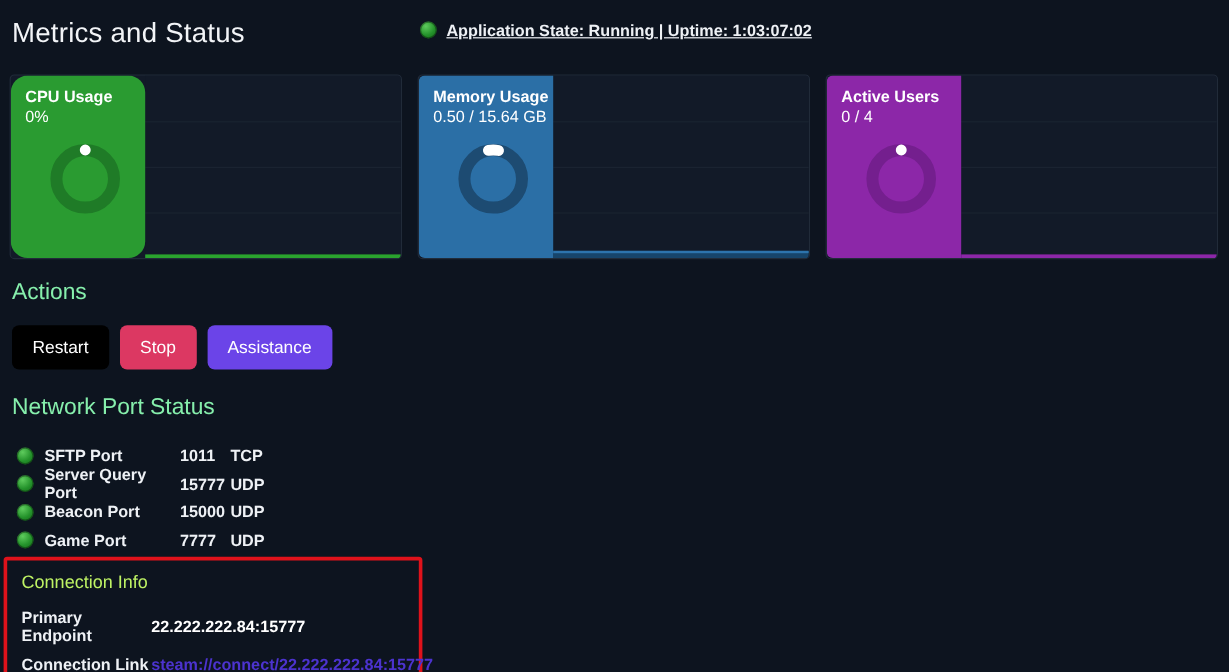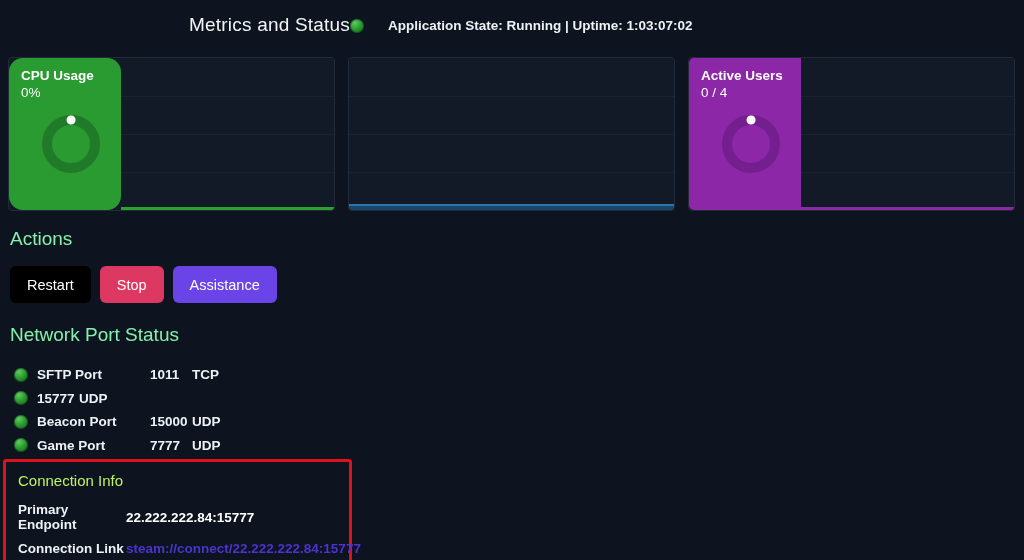--- a/index.html
+++ b/index.html
@@ -7,22 +7,22 @@
   body {
     background:#0d141f;
     color:#eef1f5;
     font-family:"Liberation Sans", sans-serif;
     overflow:hidden;
   }
   .page { position:relative; width:1024px; height:560px; }
 
   
   .header-row { display:flex; padding:14px 10px 0 10px; align-items:flex-start; }
-  .page-title { font-size:19px; font-weight:500; letter-spacing:.2px; width:340px; color:#f2f4f7;text-align:right; }
-  .app-status { display:flex; align-items:flex-end; gap:24px; font-size:13.5px; font-weight:600; padding-top:4px; }
+  .page-title { font-size:23px; font-weight:500; letter-spacing:.2px; width:340px; color:#f2f4f7; }
+  .app-status { display:flex; align-items:flex-start; gap:8px; font-size:13.5px; font-weight:600; padding-top:4px;text-decoration:underline; }
   .sphere {
     width:14px; height:14px; border-radius:50%;
     background:radial-gradient(circle at 35% 28%, #5ecb5d, #23912a 55%, #156319 100%);
     box-shadow:0 0 0 1px rgba(0,0,0,.35) inset;
     flex:none;
   }
 
   
   .cards { display:flex; gap:13px; margin:21px 9px 0 8px; }
   .card {
@@ -105,20 +105,28 @@
       </div>
       <div class="chart">
         <div class="gl gl1"></div>
         <div class="gl gl2"></div>
         <div class="gl gl3"></div>
         <div class="spark spark-green"></div>
       </div>
     </div>
 
     <div class="card">
+      <div class="panel panel-blue">
+        <div class="card-title">Memory Usage</div>
+        <div class="card-value">0.50 / 15.64 GB</div>
+        <svg class="gauge" width="64" height="64" viewBox="0 0 64 64">
+          <circle cx="32" cy="32" r="24" fill="none" stroke="#1d4b72" stroke-width="10"></circle>
+          <circle cx="32" cy="32" r="24" fill="none" stroke="#ffffff" stroke-width="9" stroke-linecap="round" stroke-dasharray="9 142" stroke-dashoffset="4.5" transform="rotate(-90 32 32)"></circle>
+        </svg>
+      </div>
       <div class="chart">
         <div class="gl gl1"></div>
         <div class="gl gl2"></div>
         <div class="gl gl3"></div>
         <div class="spark spark-blue"></div>
       </div>
     </div>
 
     <div class="card">
       <div class="panel panel-purple">
@@ -149,20 +157,21 @@
   <div class="section-title ports-h">Network Port Status</div>
   <div class="port-list">
     <div class="port-row">
       <span class="sphere"></span>
       <span class="port-name">SFTP Port</span>
       <span class="port-num">1011</span>
       <span class="port-proto">TCP</span>
     </div>
     <div class="port-row">
       <span class="sphere"></span>
+      <span class="port-name">Server Query Port</span>
       <span class="port-num">15777</span>
       <span class="port-proto">UDP</span>
     </div>
     <div class="port-row">
       <span class="sphere"></span>
       <span class="port-name">Beacon Port</span>
       <span class="port-num">15000</span>
       <span class="port-proto">UDP</span>
     </div>
     <div class="port-row">

